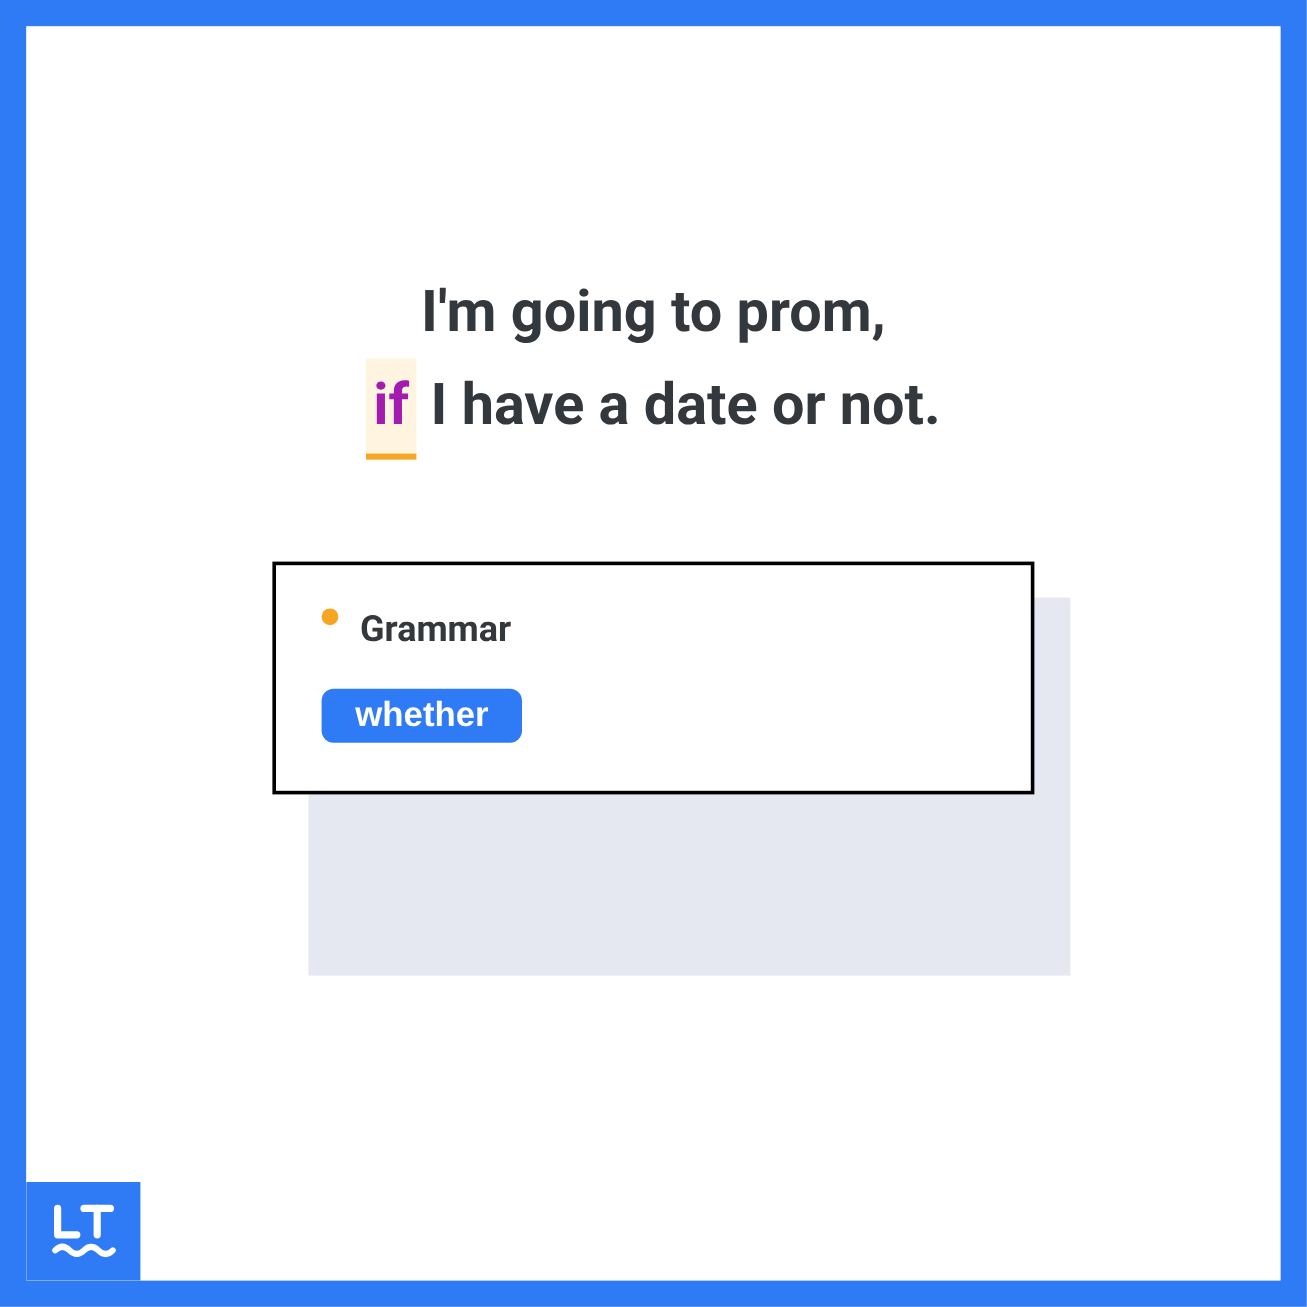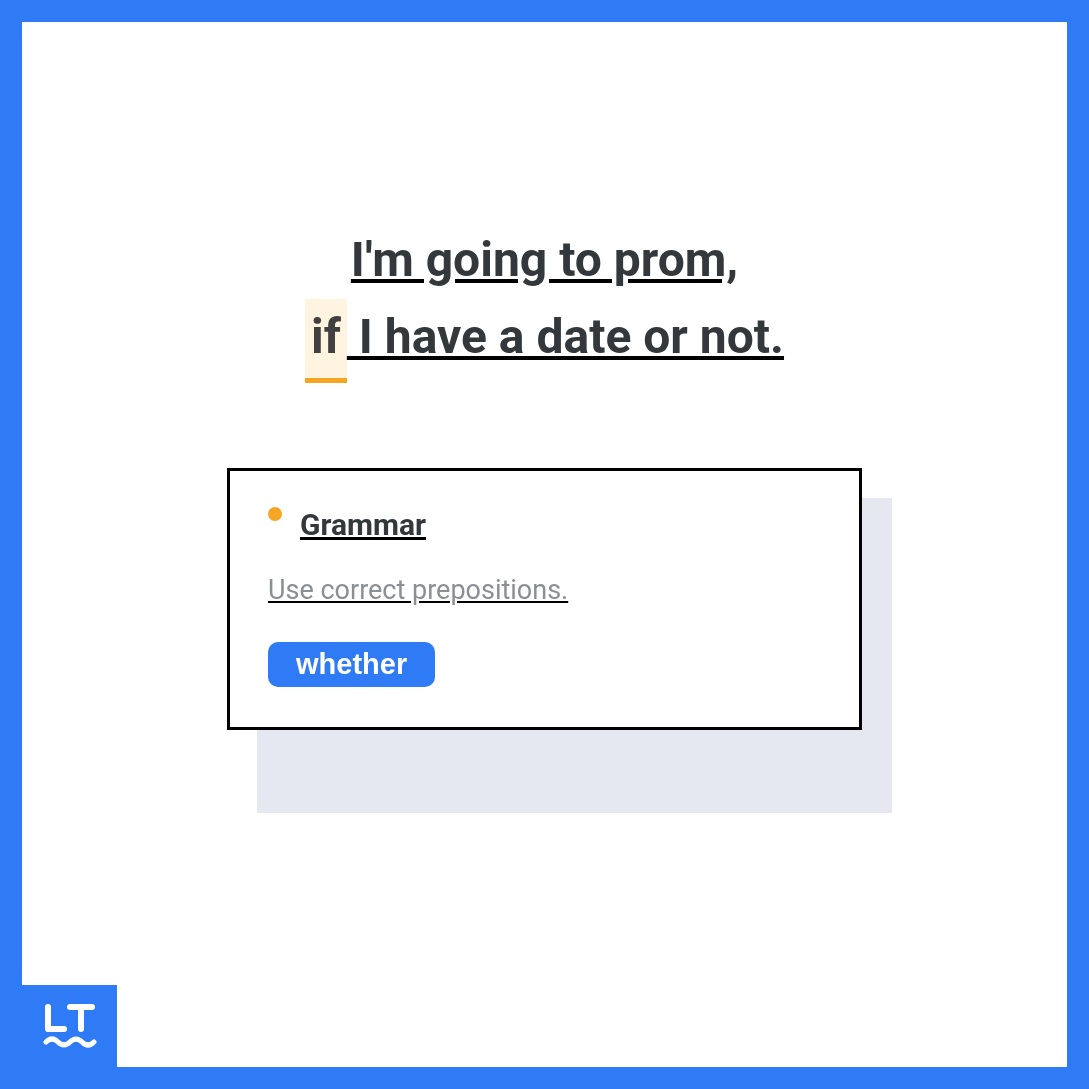--- a/index.html
+++ b/index.html
@@ -28,38 +28,37 @@
     }
     
     .content-area {
       position: absolute;
       top: 0;
       left: 0;
       right: 0;
       bottom: 0;
       background: #ffffff;
       padding: 200px 60px 60px 60px;
-      text-decoration: underline;
     }
     
     .sentence-block {
       text-align: center;
       margin-bottom: 90px;
     }
     
     .sentence-line {
       font-size: 48px;
       font-weight: 700;
       color: #33383d;
       line-height: 1.6;
     }
     
     .highlighted-word {
       background: #fff4df;
-      color: #404040;
+      color: #a21caf;
       padding: 0 6px 2px 6px;
       border-bottom: 5px solid #f5a623;
       font-weight: 700;
       display: inline-block;
       margin-bottom: -5px;
     }
     
     .suggestion-wrapper {
       position: relative;
       width: 635px;
@@ -151,21 +150,20 @@
       </div>
     </div>
 
     <div class="suggestion-wrapper">
       <div class="suggestion-shadow"></div>
       <div class="suggestion-card">
         <div class="card-header">
           <span class="category-dot"></span>
           <span class="category-name">Grammar</span>
         </div>
-        <div class="card-description">Use correct prepositions.</div>
         <button class="suggestion-button">whether</button>
       </div>
     </div>
 
   </div>
 
   <div class="logo-box">
     <svg class="logo-svg" viewBox="0 0 60 50">
       <path d="M 8 6 L 8 28 L 24 28" stroke="#ffffff" stroke-width="6" fill="none" stroke-linecap="round" stroke-linejoin="round"></path>
       <path d="M 28 28 ile: M 30 6 L 52 6 M 41 6 L 41 28" stroke="#ffffff" stroke-width="6" fill="none" stroke-linecap="round" stroke-linejoin="round"></path>

